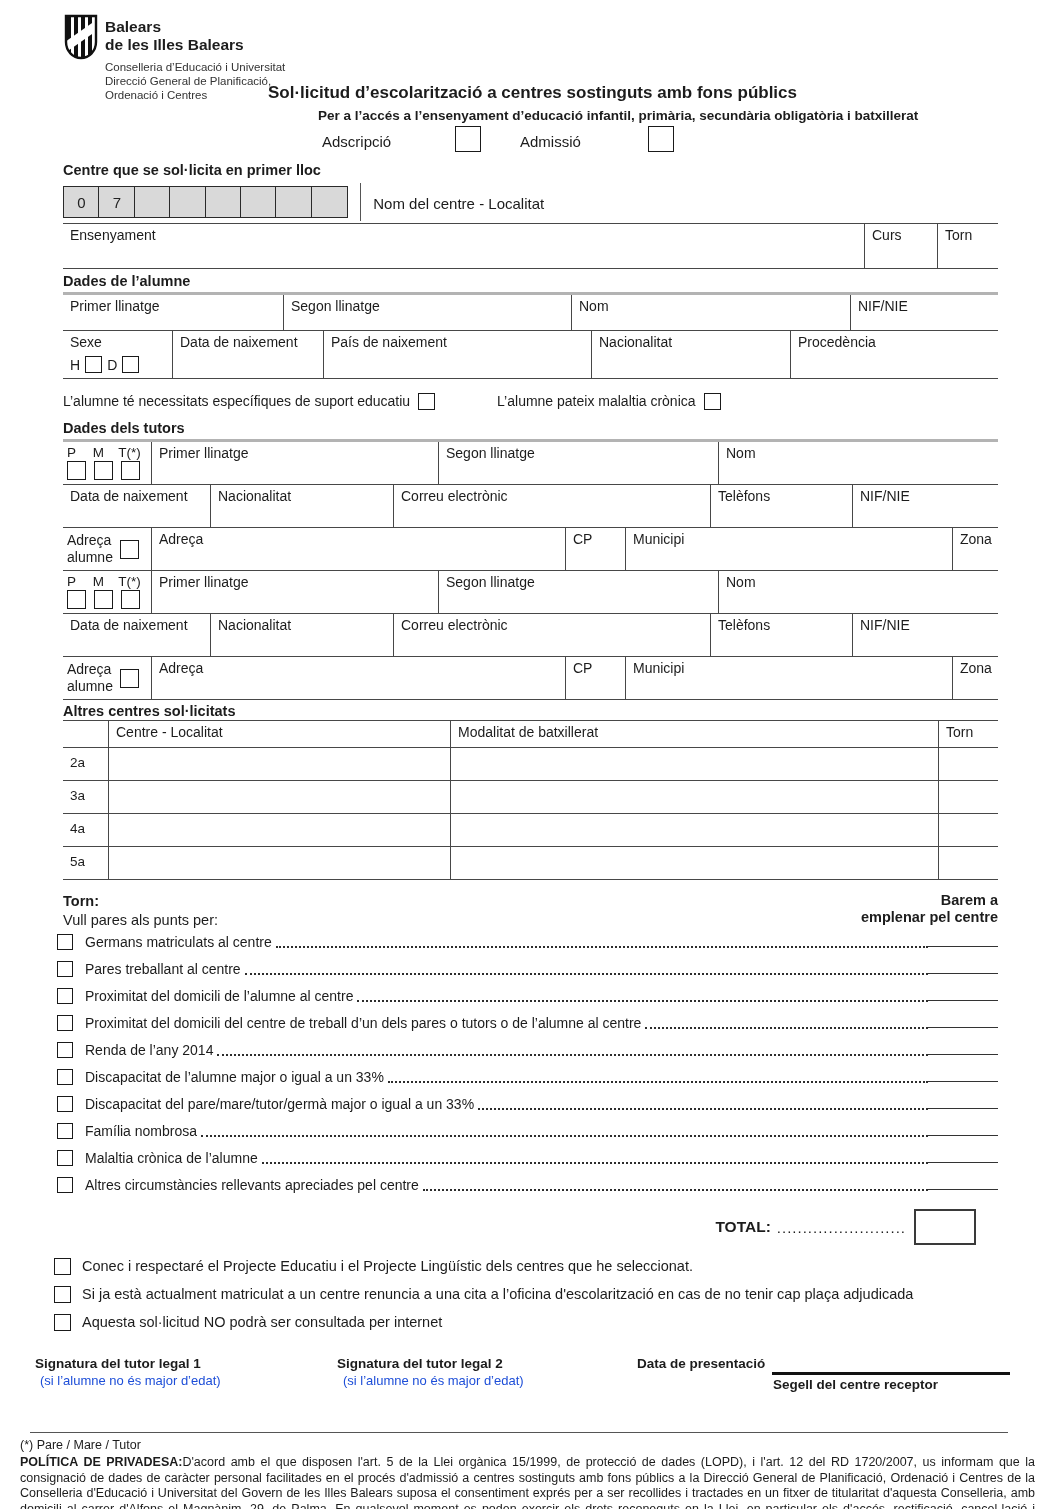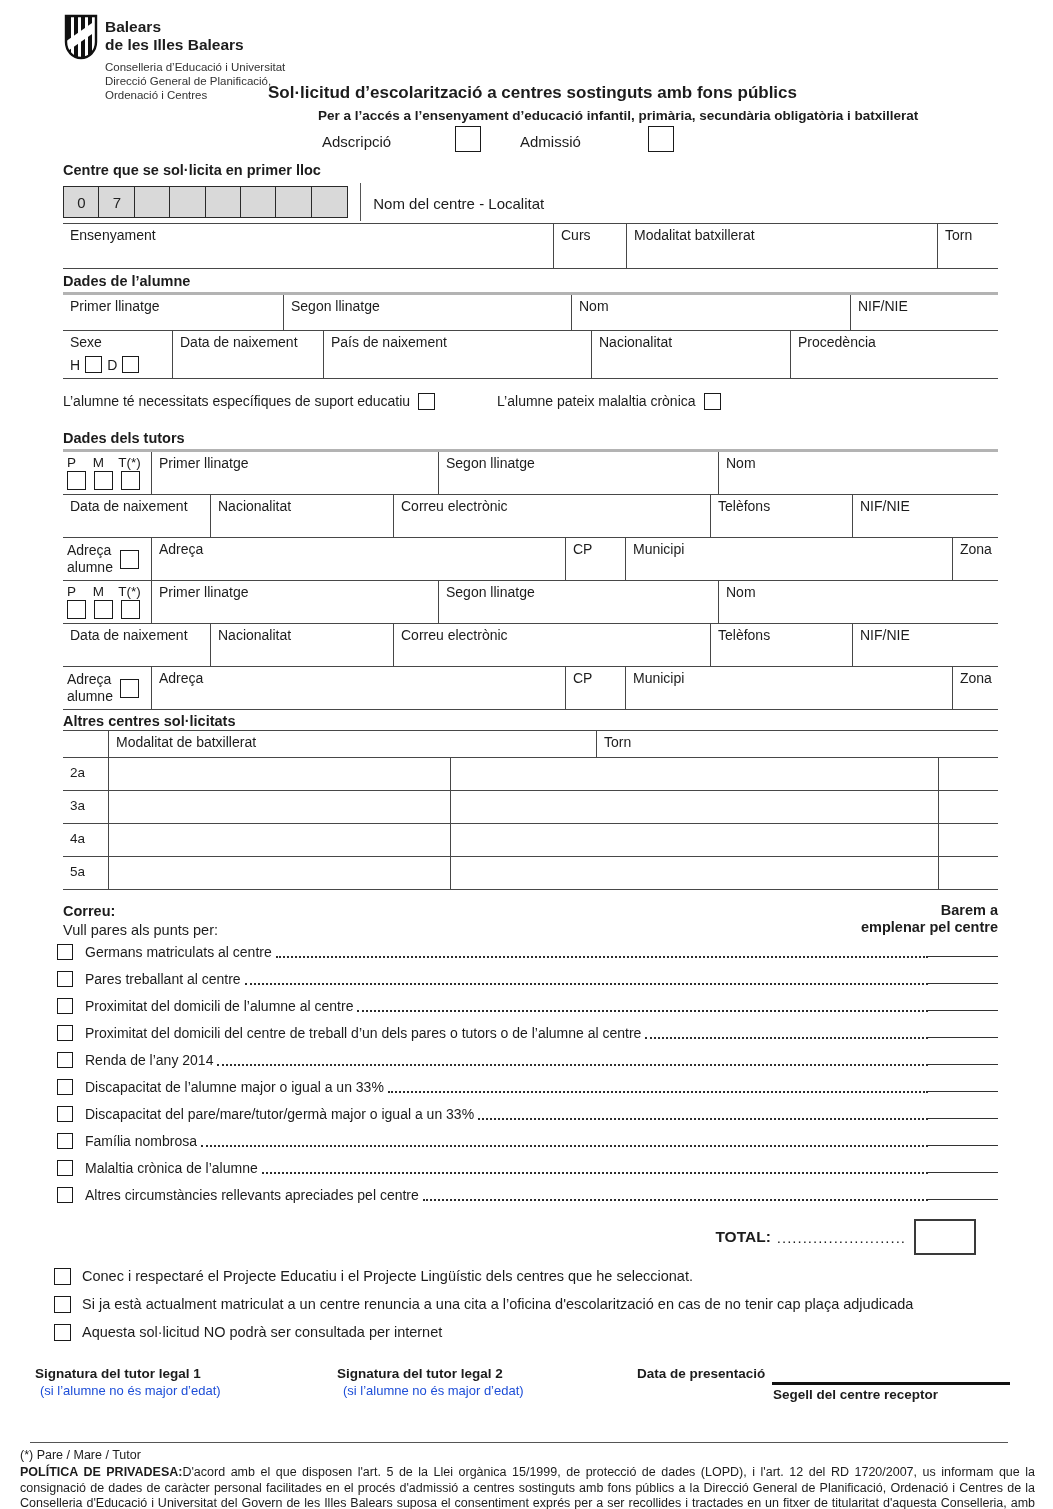--- a/index.html
+++ b/index.html
@@ -141,21 +141,20 @@
       <span class="codebox"></span>
       <span class="codebox"></span>
       <span class="codebox"></span>
       <span class="codebox"></span>
       <span class="vline"></span>
       <span class="nomlbl">Nom del centre - Localitat</span>
     </div>
     <div class="frow ens-row">
       <div class="cell grow"><span>Ensenyament</span></div>
       <div class="cell" style="width:73px"><span>Curs</span></div>
-      <div class="cell" style="width:311px"><span>Modalitat batxillerat</span></div>
       <div class="cell" style="width:61px"><span>Torn</span></div>
     </div>
 
     <div class="sec-head band" style="margin-top:4px">Dades de l’alumne</div>
     <div class="ftable">
       <div class="frow r1">
         <div class="cell" style="width:220px"><span>Primer llinatge</span></div>
         <div class="cell" style="width:288px"><span>Segon llinatge</span></div>
         <div class="cell" style="width:279px"><span>Nom</span></div>
         <div class="cell grow"><span>NIF/NIE</span></div>
@@ -176,21 +175,21 @@
         <div class="cell grow"><span>Procedència</span></div>
       </div>
     </div>
     <div class="flagline">
       <span>L’alumne té necessitats específiques de suport educatiu</span>
       <span class="cb cb-17" style="margin-left:8px"></span>
       <span style="margin-left:62px">L’alumne pateix malaltia crònica</span>
       <span class="cb cb-17" style="margin-left:8px"></span>
     </div>
 
-    <div class="sec-head band" style="margin-top:16px">Dades dels tutors</div>
+    <div class="sec-head band" style="margin-top:6px">Dades dels tutors</div>
     <div class="ftable">
 
       <div class="frow trow">
         <div class="cell" style="width:88px;padding-left:4px">
           <div class="pmt-letters">
             <span>P</span>
             <span>M</span>
             <span>T(*)</span>
           </div>
           <div class="pmt-boxes">
@@ -260,20 +259,21 @@
         <div class="cell" style="width:60px"><span>CP</span></div>
         <div class="cell" style="width:327px"><span>Municipi</span></div>
         <div class="cell grow"><span>Zona</span></div>
       </div>
     </div>
 
     <div class="sec-head" style="margin-top:3px;padding-bottom:1px">Altres centres sol·licitats</div>
     <div class="ftable" style="border-top:1.5px solid #474747">
       <div class="frow ac-head">
         <div class="cell" style="width:45px"></div>
+        <div class="cell" style="width:342px">Centre - Localitat</div>
         <div class="cell" style="width:488px">Modalitat de batxillerat</div>
         <div class="cell grow">Torn</div>
       </div>
       <div class="frow ac-row">
         <div class="cell" style="width:45px">2a</div>
         <div class="cell" style="width:342px"></div>
         <div class="cell" style="width:488px"></div>
         <div class="cell grow"></div>
       </div>
       <div class="frow ac-row">
@@ -291,21 +291,21 @@
       <div class="frow ac-row">
         <div class="cell" style="width:45px">5a</div>
         <div class="cell" style="width:342px"></div>
         <div class="cell" style="width:488px"></div>
         <div class="cell grow"></div>
       </div>
     </div>
 
     <div class="barem-head">
       <div class="left">
-        <b>Correu:</b>
+        <b>Torn:</b>
         <div>Vull pares als punts per:</div>
       </div>
       <div class="right">
         <div>Barem a</div>
         <div>emplenar pel centre</div>
       </div>
     </div>
 
     <div class="bitem">
       <span class="cb cb-16"></span>

